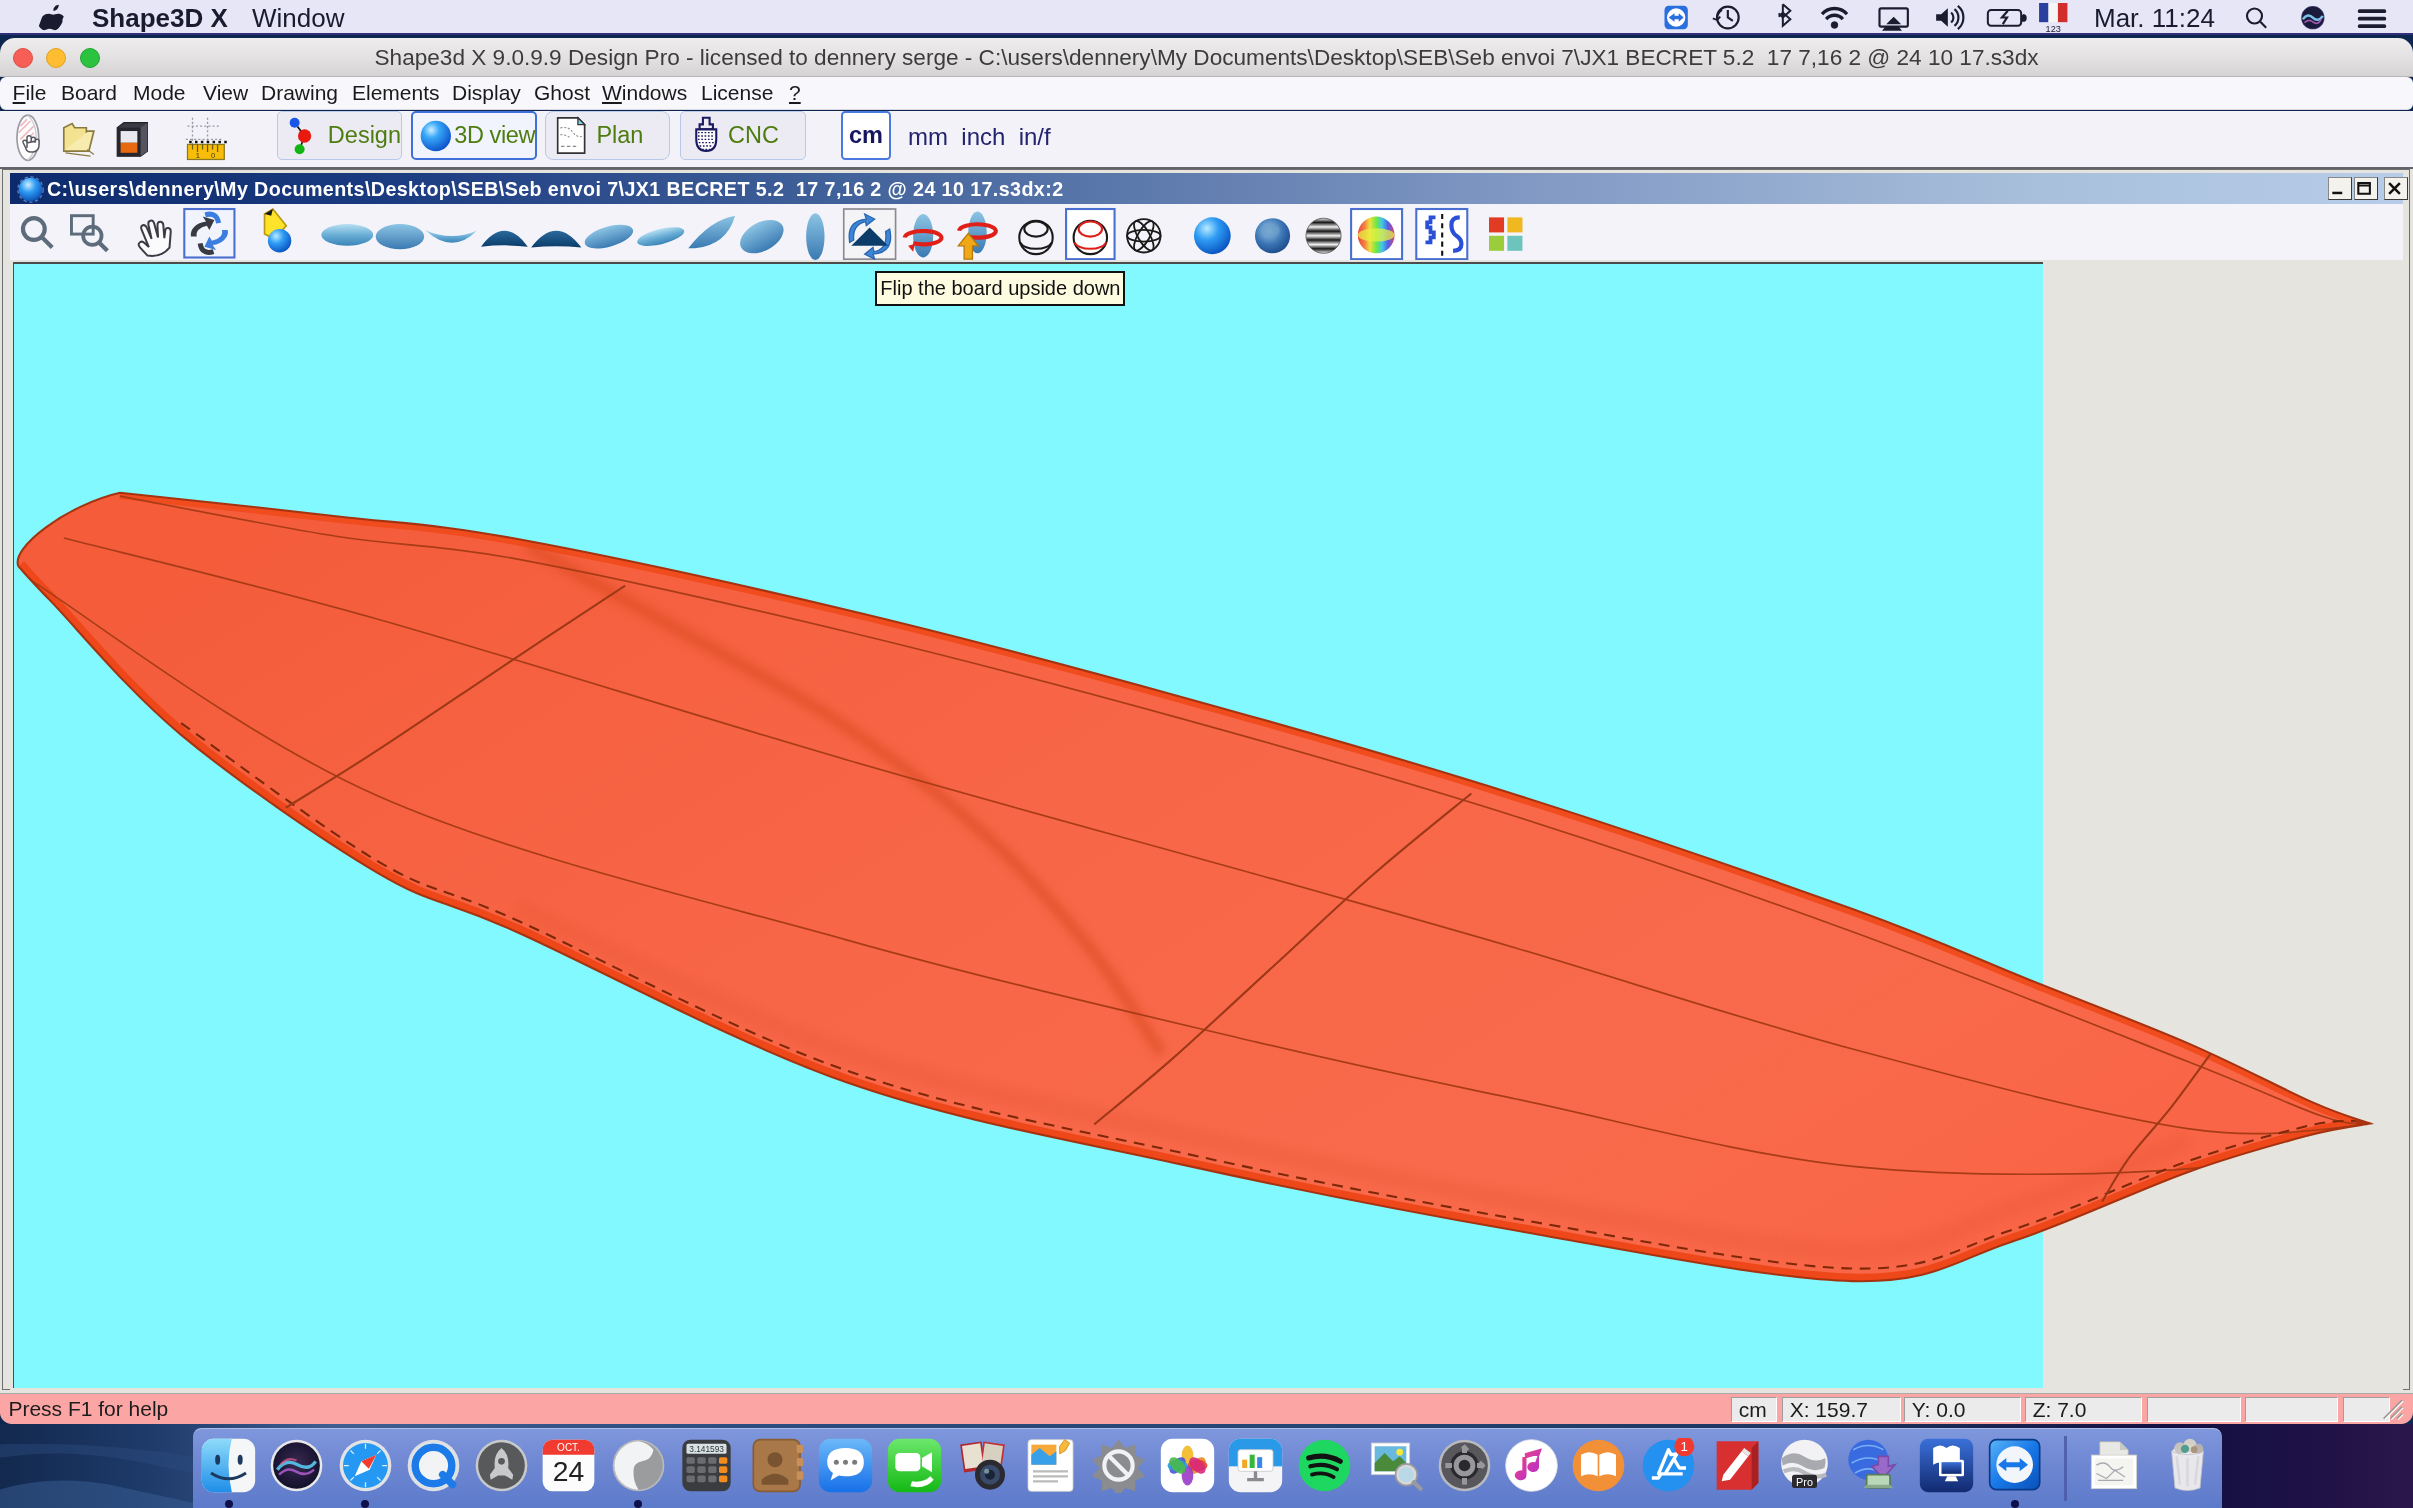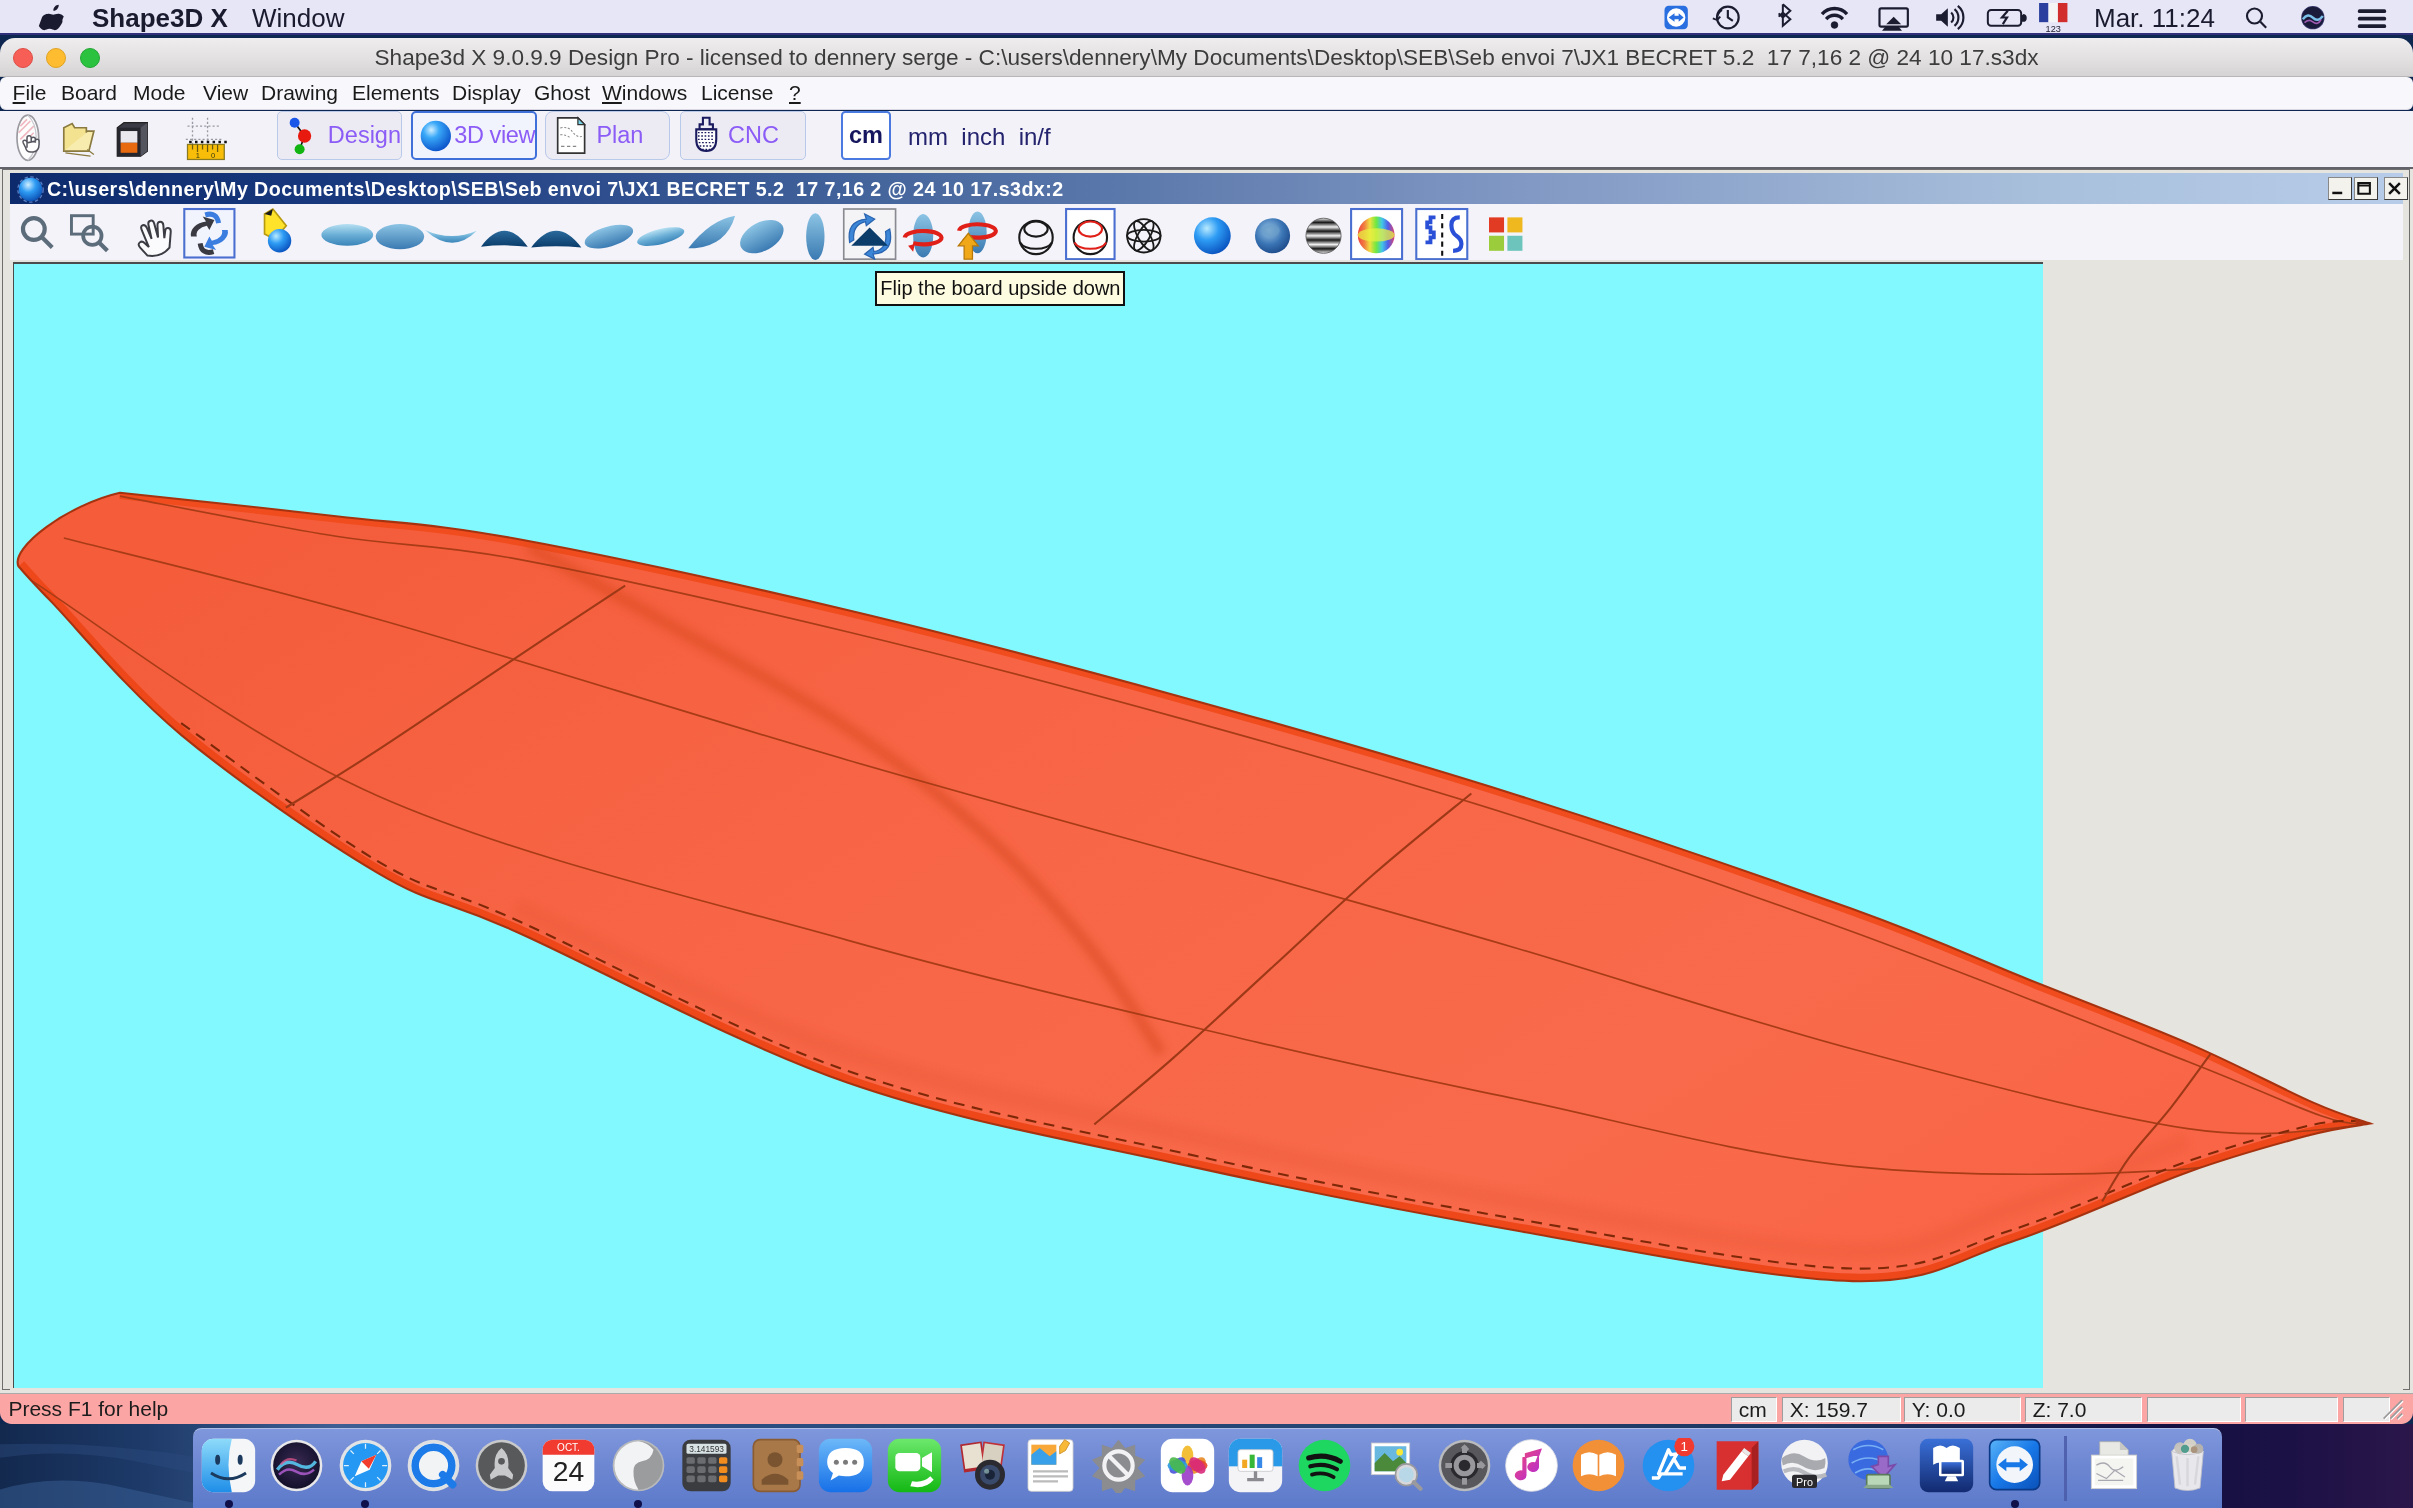--- a/index.html
+++ b/index.html
@@ -12,21 +12,21 @@
 #titlebar{position:absolute;left:0;top:38px;width:2413px;height:39px;background:linear-gradient(180deg,#efedee 0%,#e2e0e1 55%,#d5d3d4 100%);border-radius:15px 15px 0 0;border-bottom:0.8px solid #b8b6b7;padding-left:8px;}
 .light{position:absolute;top:10px;width:20px;height:20px;border-radius:50%;}
 #titlebar .title{position:absolute;left:0;width:2413px;top:6.7px;text-align:center;font-size:22.6px;color:#3c3c3c;white-space:nowrap;}
 
 #appmenu{position:absolute;left:0;top:77px;width:2413px;height:33px;background:#f8f7fc;border-bottom:0.8px solid #d9d8e2;border-radius:6px;}
 #appmenu>span{position:absolute;top:4.2px;font-size:21px;color:#1a1a1a;}
 .u{text-decoration:underline;}
 
 #toolbar1{position:absolute;left:0;top:111px;width:2413px;height:56px;background:#f3f2f9;}
 #tb1line{position:absolute;left:0;top:167px;width:2413px;height:2.5px;background:#62626a;}
-.tbtn{position:absolute;top:0;height:49px;background:#ecebf4;border:1.7px solid #b9c9e9;border-radius:5px;font-size:23.5px;color:#8b5cf6;display:flex;align-items:center;white-space:nowrap;overflow:hidden;}
+.tbtn{position:absolute;top:0;height:49px;background:#ecebf4;border:1.7px solid #b9c9e9;border-radius:5px;font-size:23.5px;color:#4d7c0f;display:flex;align-items:center;white-space:nowrap;overflow:hidden;}
 
 #frame{position:absolute;left:0;top:169px;width:2413px;height:1224px;background:#e6e4df;}
 #frameline{position:absolute;left:1.7px;top:169px;width:2408px;height:1221px;border:1.7px solid #6e6e6e;}
 #childtitle{position:absolute;left:10px;top:173px;width:2393px;height:31px;background:linear-gradient(90deg,#0d2b6c 0%,#1a3a80 15%,#48689f 38%,#7e96c2 62%,#a9c0dc 85%,#b6cce8 100%);}
 #childtitle .ttl{position:absolute;left:37px;top:5px;font-size:19.7px;font-weight:700;color:#ffffff;letter-spacing:0.4px;white-space:nowrap;}
 .wbtn{position:absolute;top:4.2px;width:24px;height:22.6px;background:#f4f2ec;border:0.8px solid #888;border-right:1.7px solid #3a3a3a;border-bottom:1.7px solid #3a3a3a;}
 #childtools{position:absolute;left:10px;top:204px;width:2393px;height:56px;background:#f4f3fa;}
 #canvasbox{position:absolute;left:10px;top:260px;width:2393px;height:1131px;background:#e6e4df;}
 #canvas{position:absolute;left:13.4px;top:262px;width:2030px;height:1126px;background:#82f9ff;border-top:2.5px solid #4c4c4c;border-left:1.7px solid #4c4c4c;}
 #tooltip{position:absolute;left:861px;top:6.7px;width:250px;height:35px;white-space:nowrap;overflow:hidden;background:#fdfce1;border:2.5px solid #111;font-size:20px;color:#111;text-align:center;line-height:31px;}

